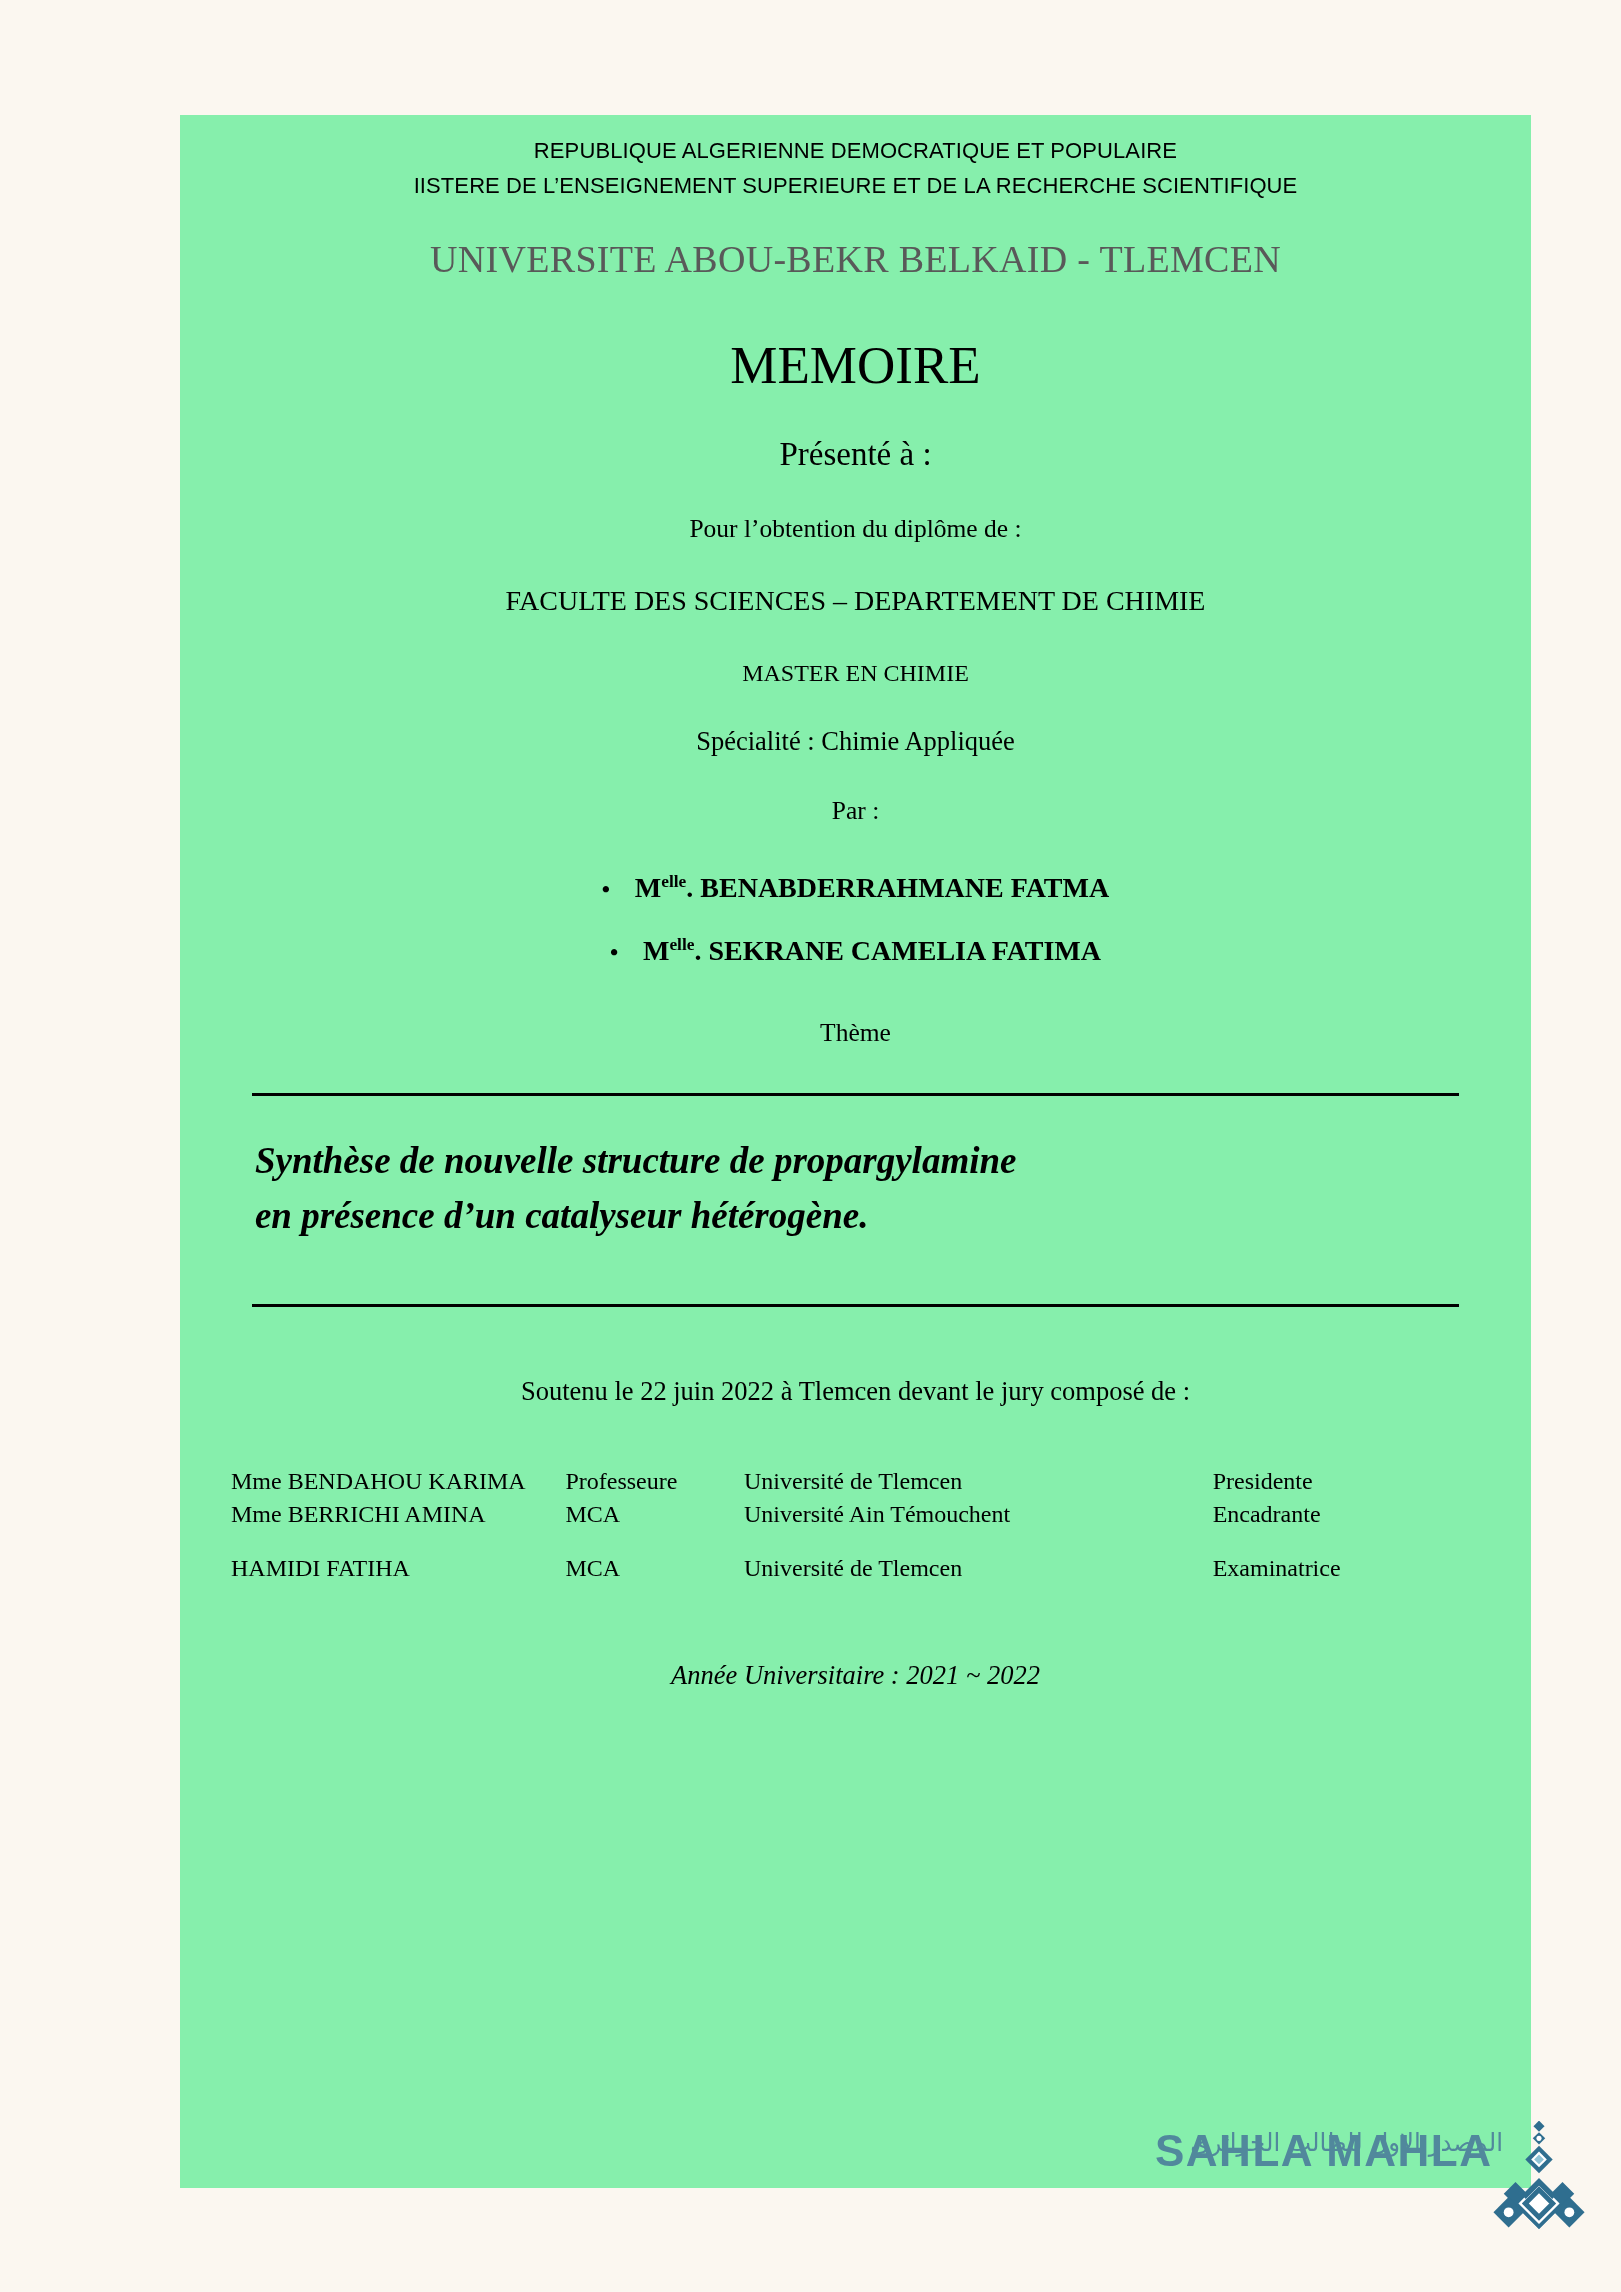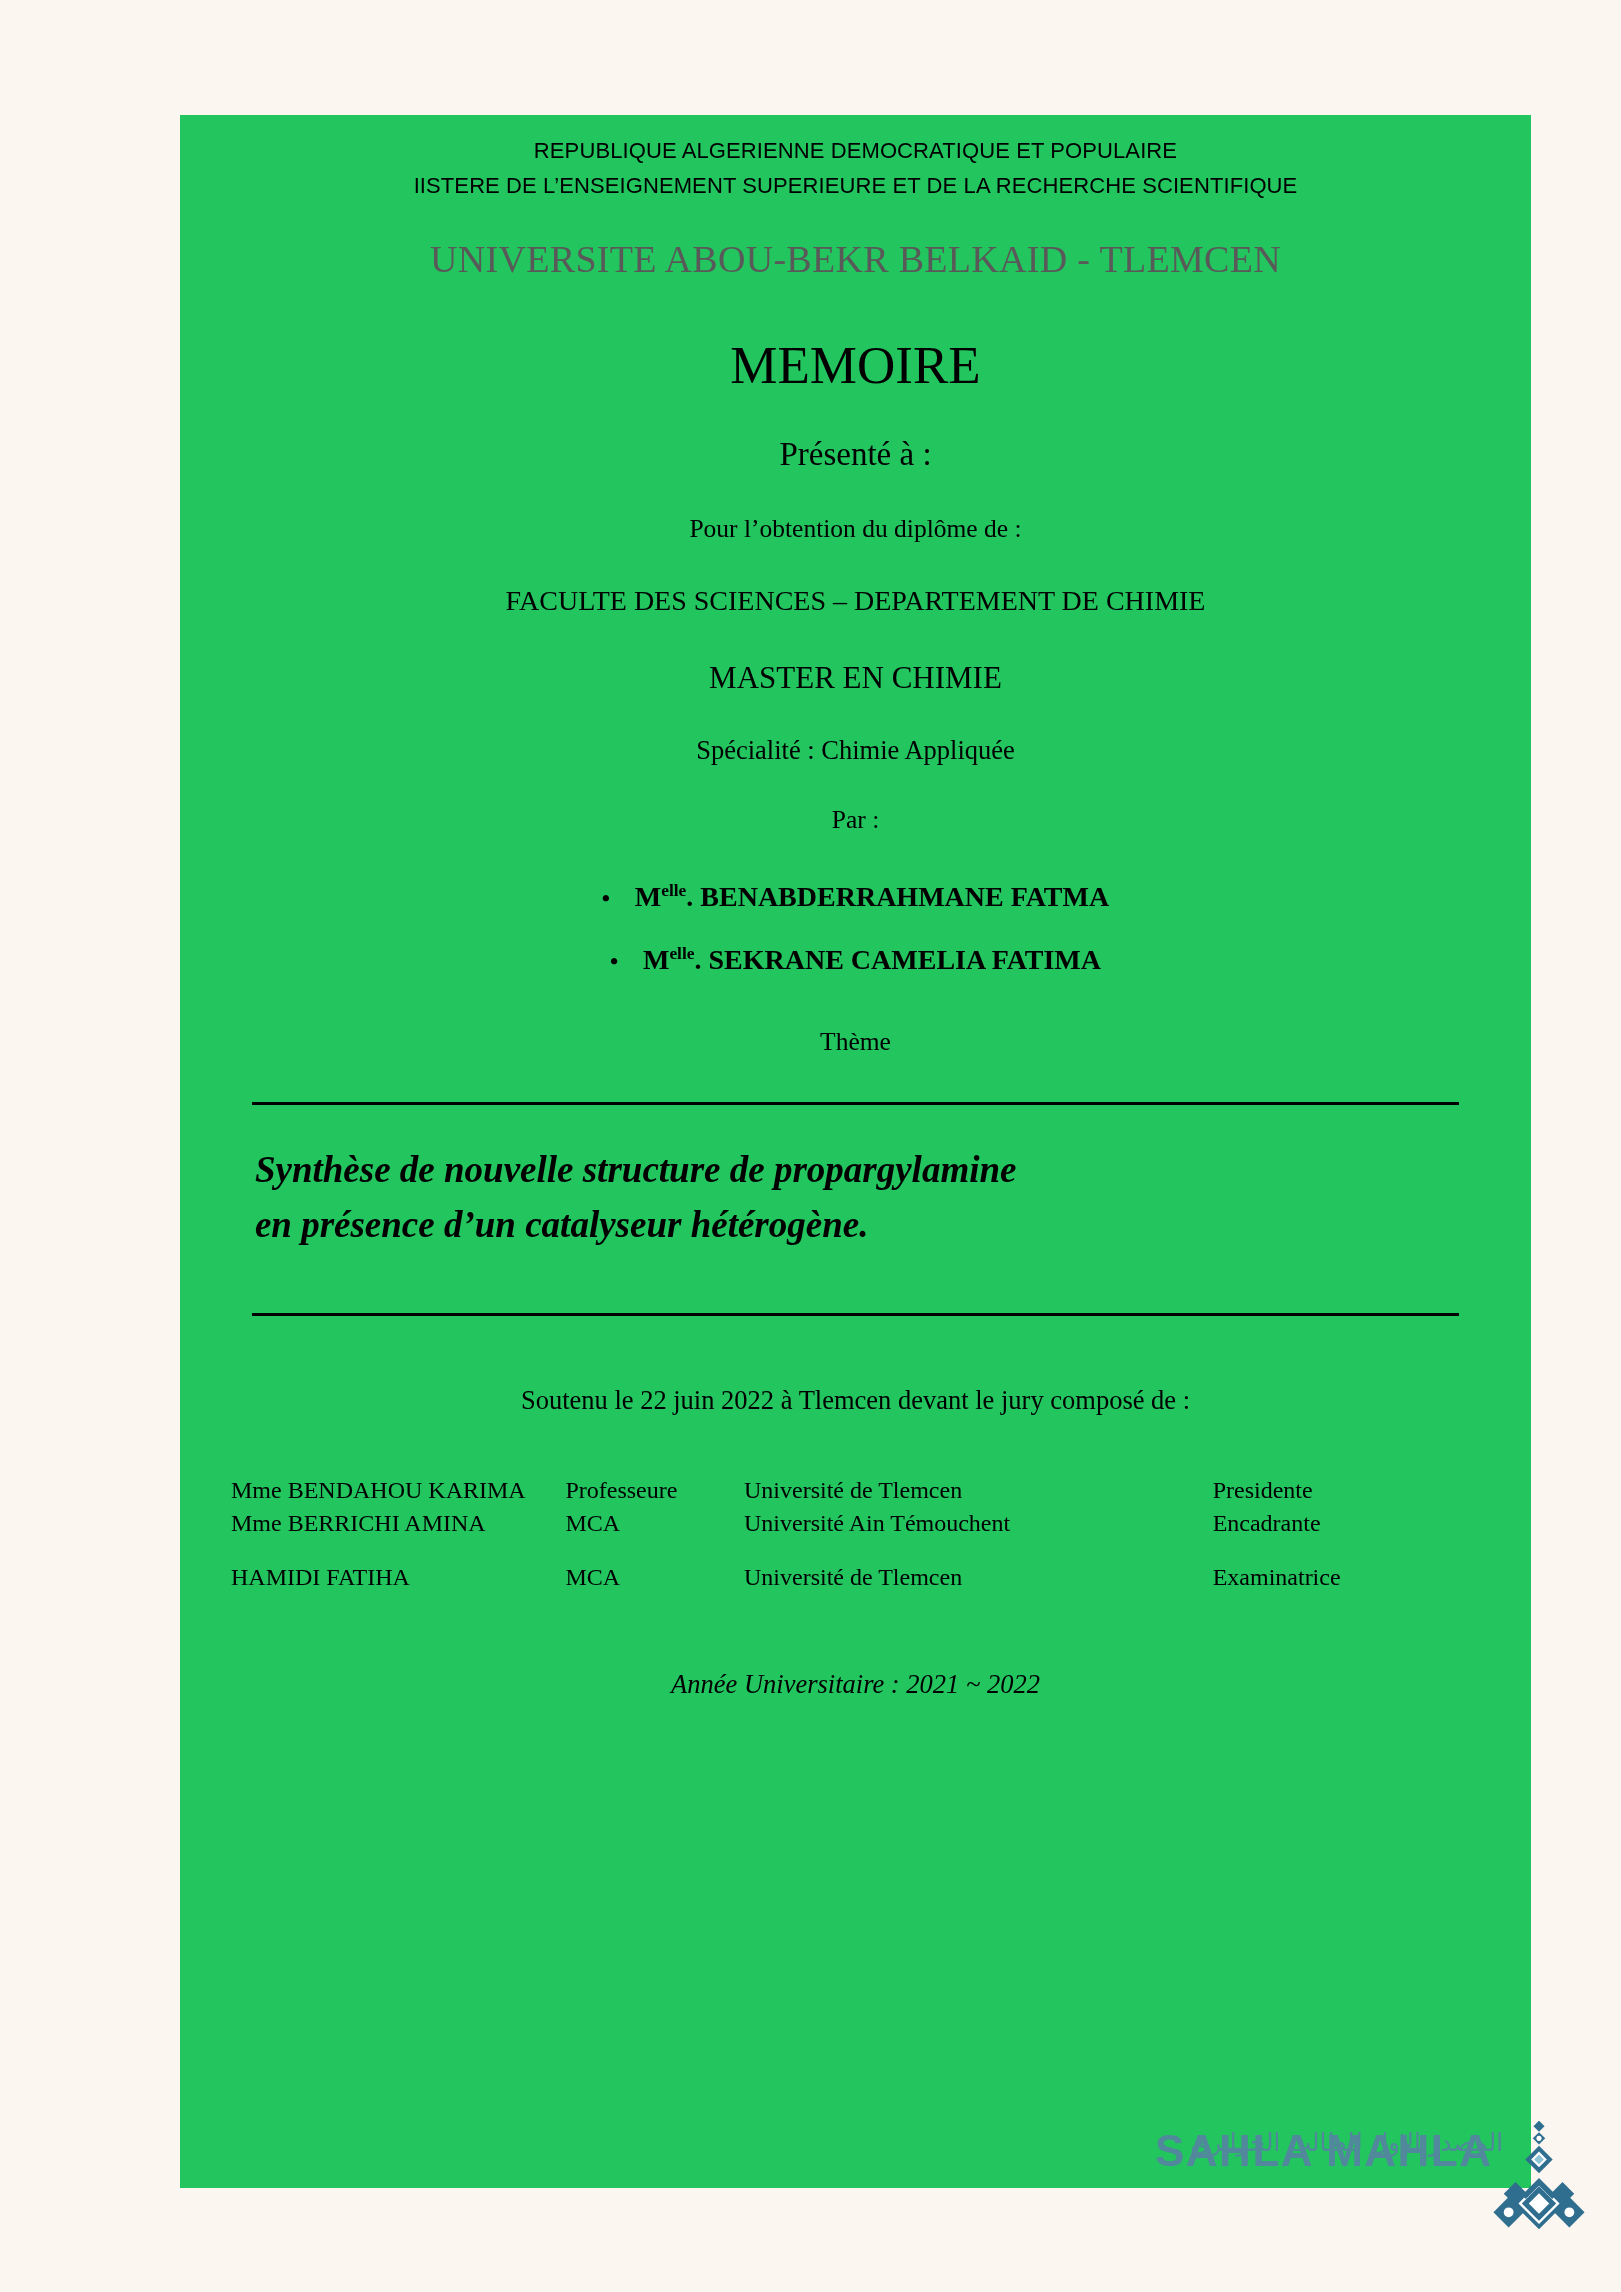--- a/index.html
+++ b/index.html
@@ -15,21 +15,21 @@
     position: relative;
   }
 
   
   #page-sheet {
     position: absolute;
     left: 180px;
     top: 115px;
     width: 1351px;
     height: 2073px;
-    background: #22c55e;
+    background: #86efac;
     box-sizing: border-box;
   }
 
   .content {
     position: absolute;
     left: 0;
     top: 0;
     width: 100%;
     height: 100%;
   }
@@ -79,21 +79,21 @@
   .faculte {
     margin-top: 41px;
     font-size: 28px;
   }
   .pour-obtention {
     margin-top: 41px;
     font-size: 25.5px;
   }
   .master {
     margin-top: 43px;
-    font-size: 31px;
+    font-size: 24px;
   }
   .specialite {
     margin-top: 39px;
     font-size: 26.5px;
   }
   .par {
     margin-top: 39px;
     font-size: 25.5px;
   }
 

